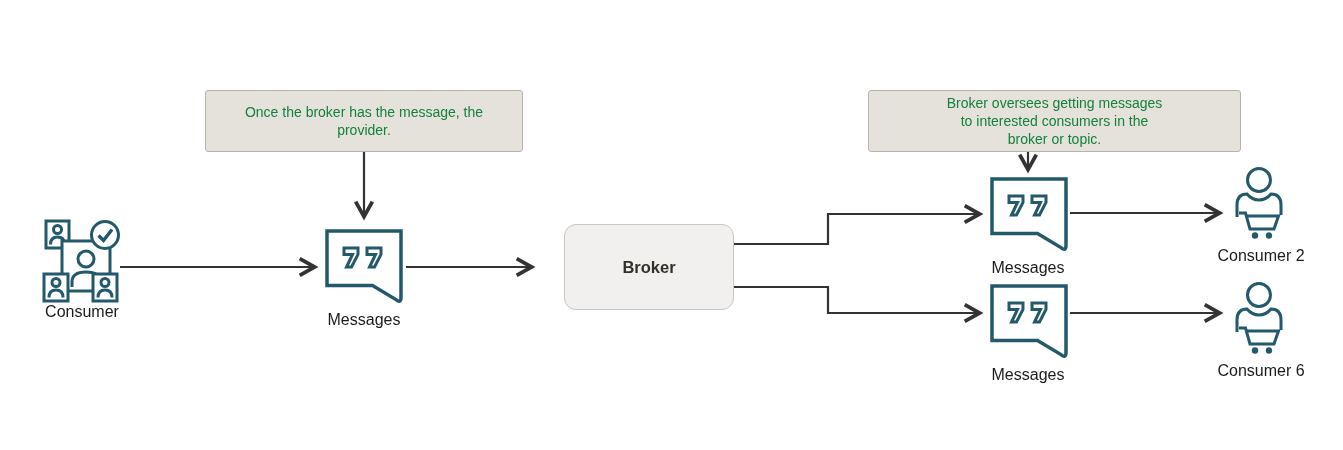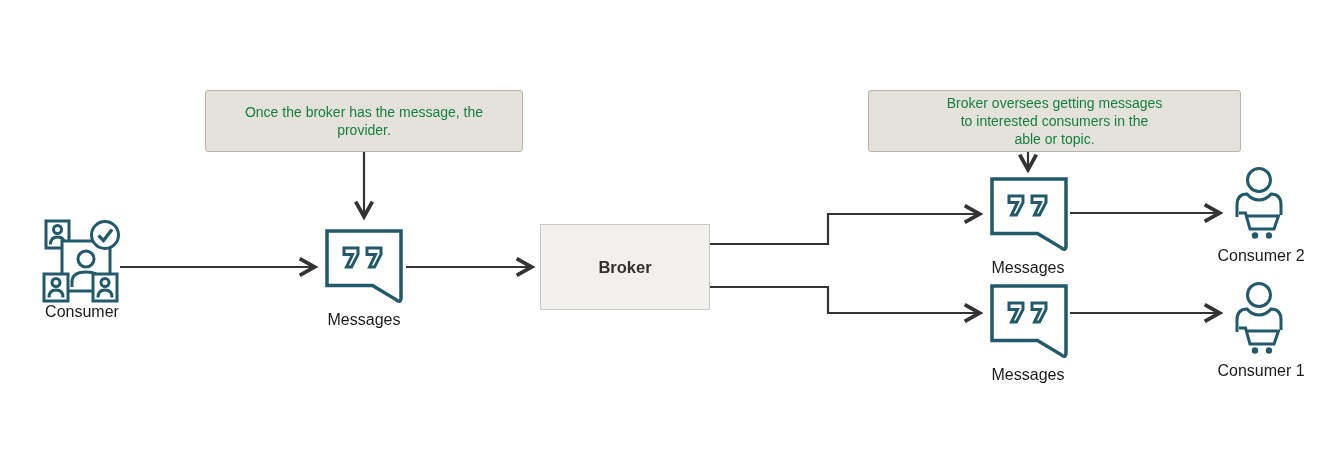--- a/index.html
+++ b/index.html
@@ -12,23 +12,23 @@
     position:absolute;text-align:center;font-size:16px;color:#1c1b1a;
     line-height:19px;white-space:nowrap;
   }
   .callout{
     position:absolute;background:#e5e2dc;border:1px solid #b8b4ac;border-radius:3px;
     color:#15803d;font-size:14px;line-height:18px;text-align:center;
     display:flex;flex-direction:column;justify-content:center;box-sizing:border-box;
     padding:3px 17px;
   }
   .broker-box{
-    position:absolute;background:#f1f0ee;border:1px solid #c9c7c3;border-radius:0;
+    position:absolute;background:#f1f0ee;border:1px solid #c9c7c3;border-radius:12px;
     display:flex;align-items:center;justify-content:center;box-sizing:border-box;
-    font-size:16.5px;font-weight:bold;color:#332f2b;
+    font-size:16.5px;font-weight:bold;color:#332f2b;margin-left:24px;
   }
   .icon{position:absolute;}
 </style>
 </head>
 <body>
 
 <div class="canvas">
 
   <svg class="connectors" width="1343" height="450" viewBox="0 0 1343 450">
     <defs>
@@ -97,21 +97,21 @@
   </svg>
   <div class="node-label" style="left:314px;top:310px;width:100px">Messages</div>
 
   <div class="broker-box" style="left:540px;top:224px;width:170px;height:86px">
     <span>Broker</span>
   </div>
 
   <div class="callout" style="left:868px;top:90px;width:373px;height:62px">
     <div>Broker oversees getting messages</div>
     <div>to interested consumers in the</div>
-    <div>able or topic.</div>
+    <div>broker or topic.</div>
   </div>
 
   <svg class="icon" style="left:990px;top:177px" width="78" height="78" viewBox="0 0 78 78">
     <path d="M2 2 H76 V68.5 Q76 74.5 71 70.6 L47.5 56.5 H2 Z" fill="#ffffff" stroke="#22596b" stroke-width="3.5"></path>
     <g fill="#ffffff" stroke="#22596b" stroke-width="3">
       <path transform="translate(17,17)" d="M2 2 H16 V8.5 L9.5 21 H4.5 L10.5 8.5 H2 Z"></path>
       <path transform="translate(40,17)" d="M2 2 H16 V8.5 L9.5 21 H4.5 L10.5 8.5 H2 Z"></path>
     </g>
   </svg>
   <div class="node-label" style="left:978px;top:258px;width:100px">Messages</div>
@@ -138,15 +138,15 @@
 
   <svg class="icon" style="left:1226px;top:282px" width="70" height="73" viewBox="0 0 70 73">
     <g fill="none" stroke="#22596b" stroke-width="3">
       <circle cx="33" cy="13" r="11.5"></circle>
       <path d="M11 50 V38 Q11 27 21 27 Q26 33 33 33 Q40 33 45 27 Q55 27 55 38 V48"></path>
       <path d="M13 46 H19.5 L24 62 H48 L52.5 49 H21" fill="#ffffff"></path>
     </g>
     <circle cx="29" cy="68.5" r="3.2" fill="#22596b"></circle>
     <circle cx="43" cy="68.5" r="3.2" fill="#22596b"></circle>
   </svg>
-  <div class="node-label" style="left:1205px;top:361px;width:112px">Consumer 1</div>
+  <div class="node-label" style="left:1205px;top:361px;width:112px">Consumer 6</div>
 
 </div>
 
 </body></html>

